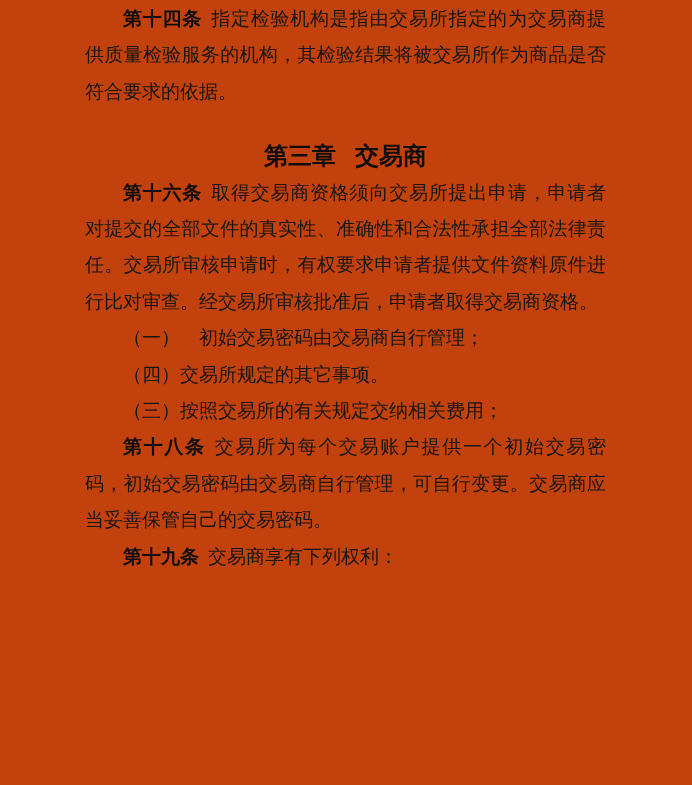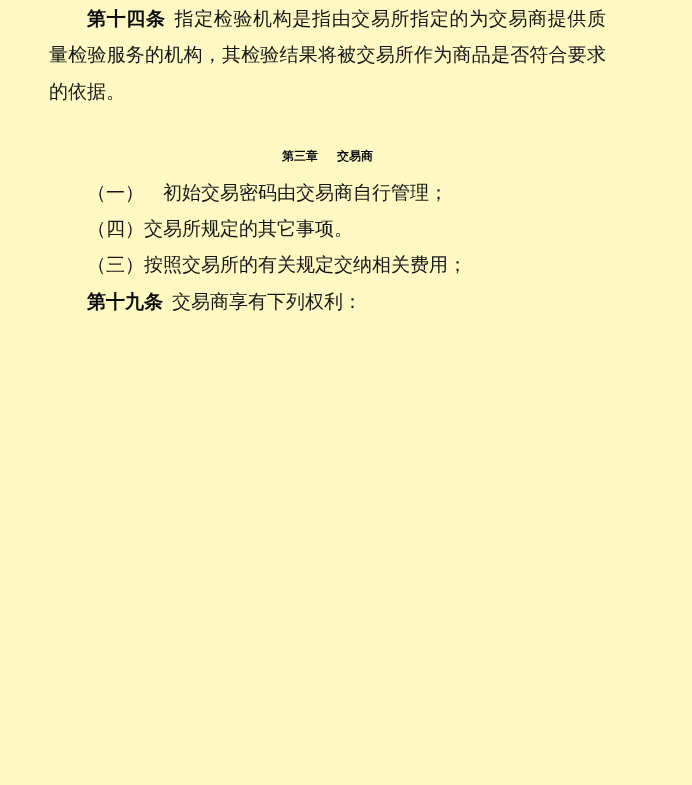--- a/index.html
+++ b/index.html
@@ -9,22 +9,22 @@
   }
   body {
     width: 692px;
     height: 785px;
     overflow: hidden;
   }
   .page {
     box-sizing: border-box;
     width: 692px;
     height: 785px;
-    padding: 1px 86px 0 49px;
-    background: #fef9c3;
+    padding: 1px 86px 0 85px;
+    background: #c2410c;
     color: #161616;
     font-family: "Liberation Serif", "DejaVu Serif", serif;
     font-size: 19px;
   }
   .para {
     margin: 0;
     line-height: 36.4px;
     text-align: justify;
     text-indent: 38px;
   }
@@ -34,54 +34,60 @@
     margin-right: 9px;
     color: #0d0d0d;
   }
   .chapter-heading {
     margin: 28px 0 0 0;
     line-height: 36.4px;
     text-align: center;
     text-indent: 0;
     font-family: "Liberation Sans", "DejaVu Sans", sans-serif;
     font-weight: 700;
-    font-size: 12px;
+    font-size: 24px;
     color: #0d0d0d;
   }
   .chapter-no {
     margin-right: 19px;
   }
 </style>
 </head>
 <body>
 
 <div class="page">
 
   <p class="para">
     <span class="para-label">第十四条</span><span>指定检验机构是指由交易所指定的为交易商提供质量检验服务的机构，其检验结果将被交易所作为商品是否符合要求的依据。</span>
   </p>
 
   <h2 class="chapter-heading">
     <span class="chapter-no">第三章</span><span>交易商</span>
   </h2>
 
 
+  <p class="para">
+    <span class="para-label">第十六条</span><span>取得交易商资格须向交易所提出申请，申请者对提交的全部文件的真实性、准确性和合法性承担全部法律责任。交易所审核申请时，有权要求申请者提供文件资料原件进行比对审查。经交易所审核批准后，申请者取得交易商资格。</span>
+  </p>
 
 
   <p class="para">
     <span>（一）　初始交易密码由交易商自行管理；</span>
   </p>
 
 
   <p class="para">
     <span>（四）交易所规定的其它事项。</span>
   </p>
 
   <p class="para">
     <span>（三）按照交易所的有关规定交纳相关费用；</span>
   </p>
 
+  <p class="para">
+    <span class="para-label">第十八条</span><span>交易所为每个交易账户提供一个初始交易密码，初始交易密码由交易商自行管理，可自行变更。交易商应当妥善保管自己的交易密码。</span>
+  </p>
 
   <p class="para">
     <span class="para-label">第十九条</span><span>交易商享有下列权利：</span>
   </p>
 
 </div>
 
 </body></html>

